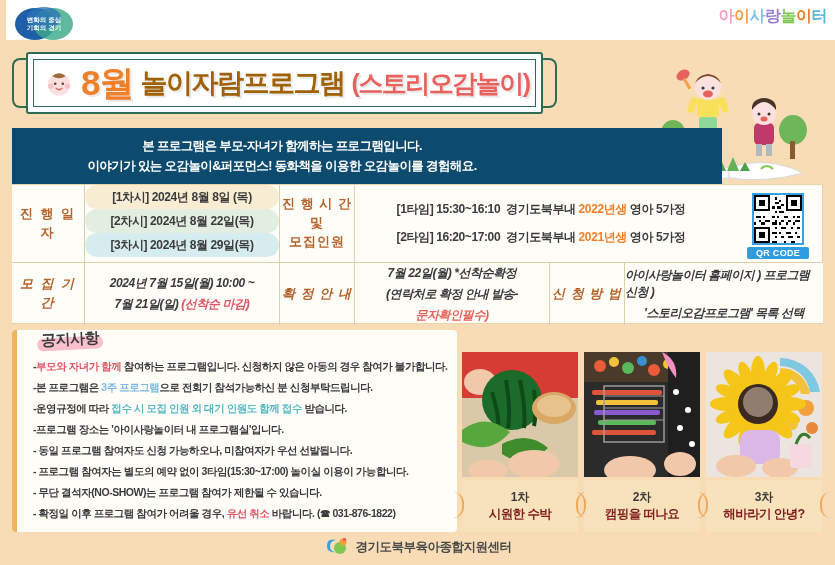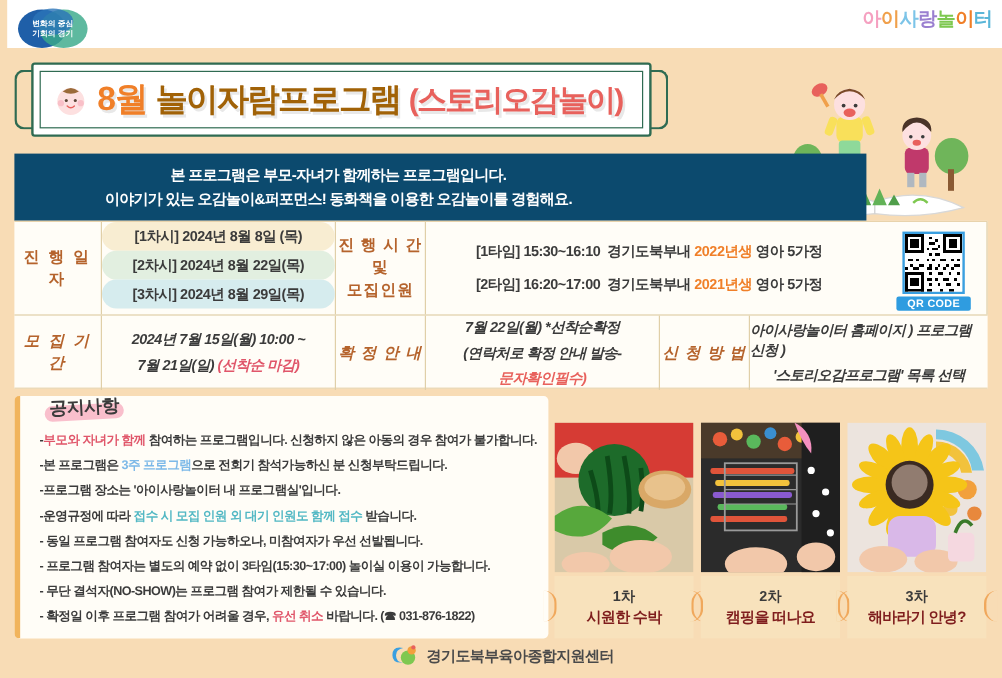--- a/index.html
+++ b/index.html
@@ -46,21 +46,21 @@
     gap: 7px;
   }
   .ribbon-tail {
     position: absolute; top: 6px; width: 16px; height: 50px;
     border: 2.5px solid #2f6b52; background: #f8dcb5;
   }
   .ribbon-left { left: 0; border-right: none; border-radius: 8px 0 0 8px; }
   .ribbon-right { right: 0; border-left: none; border-radius: 0 8px 8px 0; }
   .baby-icon { width: 30px; height: 30px; flex: 0 0 auto; }
   .title-month {
-    font-size: 28px; font-weight: bold; color: #f07f28;
+    font-size: 35px; font-weight: bold; color: #f07f28;
     text-shadow: 2px 2px 0 #e8e8e8; letter-spacing: -1px;
   }
   .title-main {
     font-size: 27px; font-weight: bold; color: #a16207;
     text-shadow: 2px 2px 0 #e8e8e8; letter-spacing: -1.5px;
   }
   .title-sub {
     font-size: 25px; font-weight: bold; color: #e8615c;
     text-shadow: 2px 2px 0 #e8e8e8; letter-spacing: -1.5px;
   }
@@ -407,22 +407,22 @@
   </div>
 
   <div class="notice">
     <div class="notice-title">
       <span class="hl"></span>
       <span class="tx">공지사항</span>
     </div>
     <div class="notice-list" id="notice-list">
         <div class="nline"><span class="c-dark">-</span><span class="c-red">부모와 자녀가 함께</span><span class="c-dark"> 참여하는 프로그램입니다. 신청하지 않은 아동의 경우 참여가 불가합니다.</span></div>
         <div class="nline"><span class="c-dark">-본  프로그램은 </span><span class="c-blue">3주 프로그램</span><span class="c-dark">으로 전회기 참석가능하신 분 신청부탁드립니다.</span></div>
+        <div class="nline"><span class="c-dark">-운영규정에 따라 </span><span class="c-cyan">접수 시 모집 인원 외 대기 인원도 함께 접수</span><span class="c-dark"> 받습니다.</span></div>
         <div class="nline"><span class="c-dark">-프로그램 장소는 '아이사랑놀이터 내 프로그램실'입니다.</span></div>
-        <div class="nline"><span class="c-dark">-운영규정에 따라 </span><span class="c-cyan">접수 시 모집 인원 외 대기 인원도 함께 접수</span><span class="c-dark"> 받습니다.</span></div>
         <div class="nline"><span class="c-dark">- 동일 프로그램 참여자도 신청 가능하오나, 미참여자가  우선 선발됩니다.</span></div>
         <div class="nline"><span class="c-dark">- 프로그램 참여자는 별도의 예약 없이 3타임(15:30~17:00)  놀이실 이용이 가능합니다.</span></div>
         <div class="nline"><span class="c-dark">- 무단 결석자(NO-SHOW)는 프로그램 참여가 제한될 수 있습니다.</span></div>
         <div class="nline"><span class="c-dark">- 확정일 이후 프로그램 참여가 어려울 경우, </span><span class="c-red">유선 취소</span><span class="c-dark"> 바랍니다. (☎ 031-876-1822)</span></div>
       </div>
   </div>
 
   <div class="photos">
 
     <div class="pcard">

